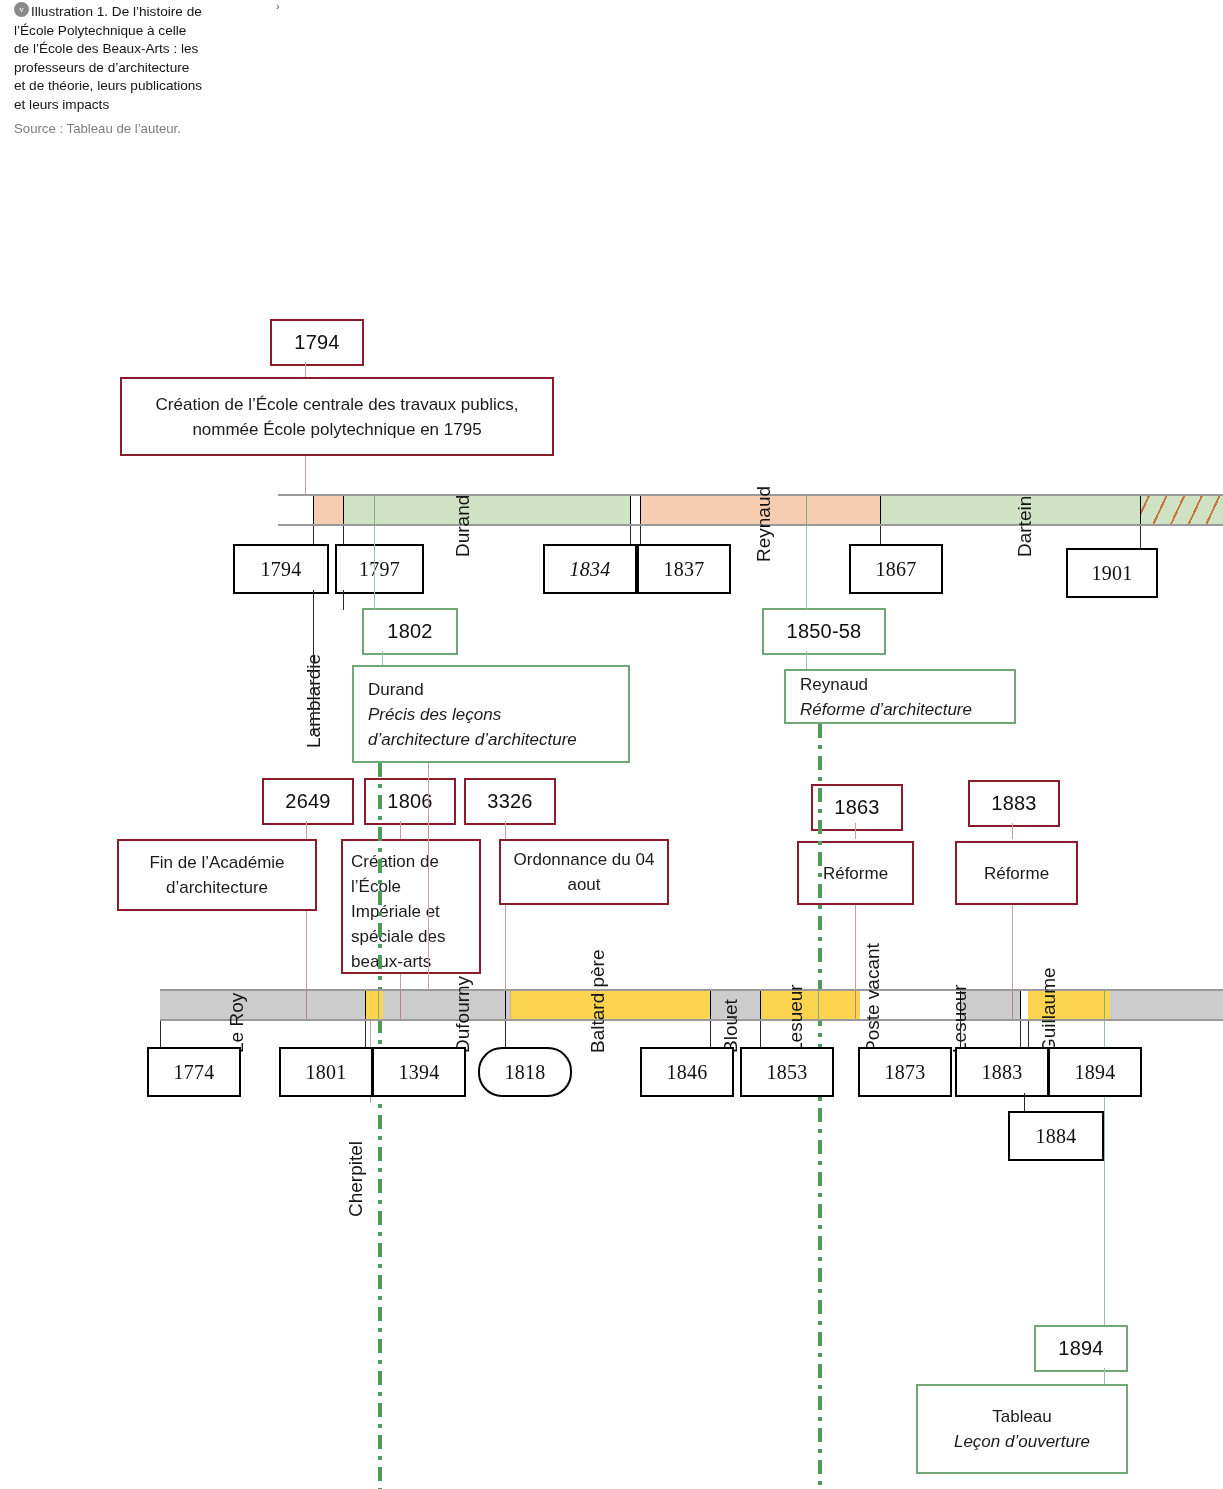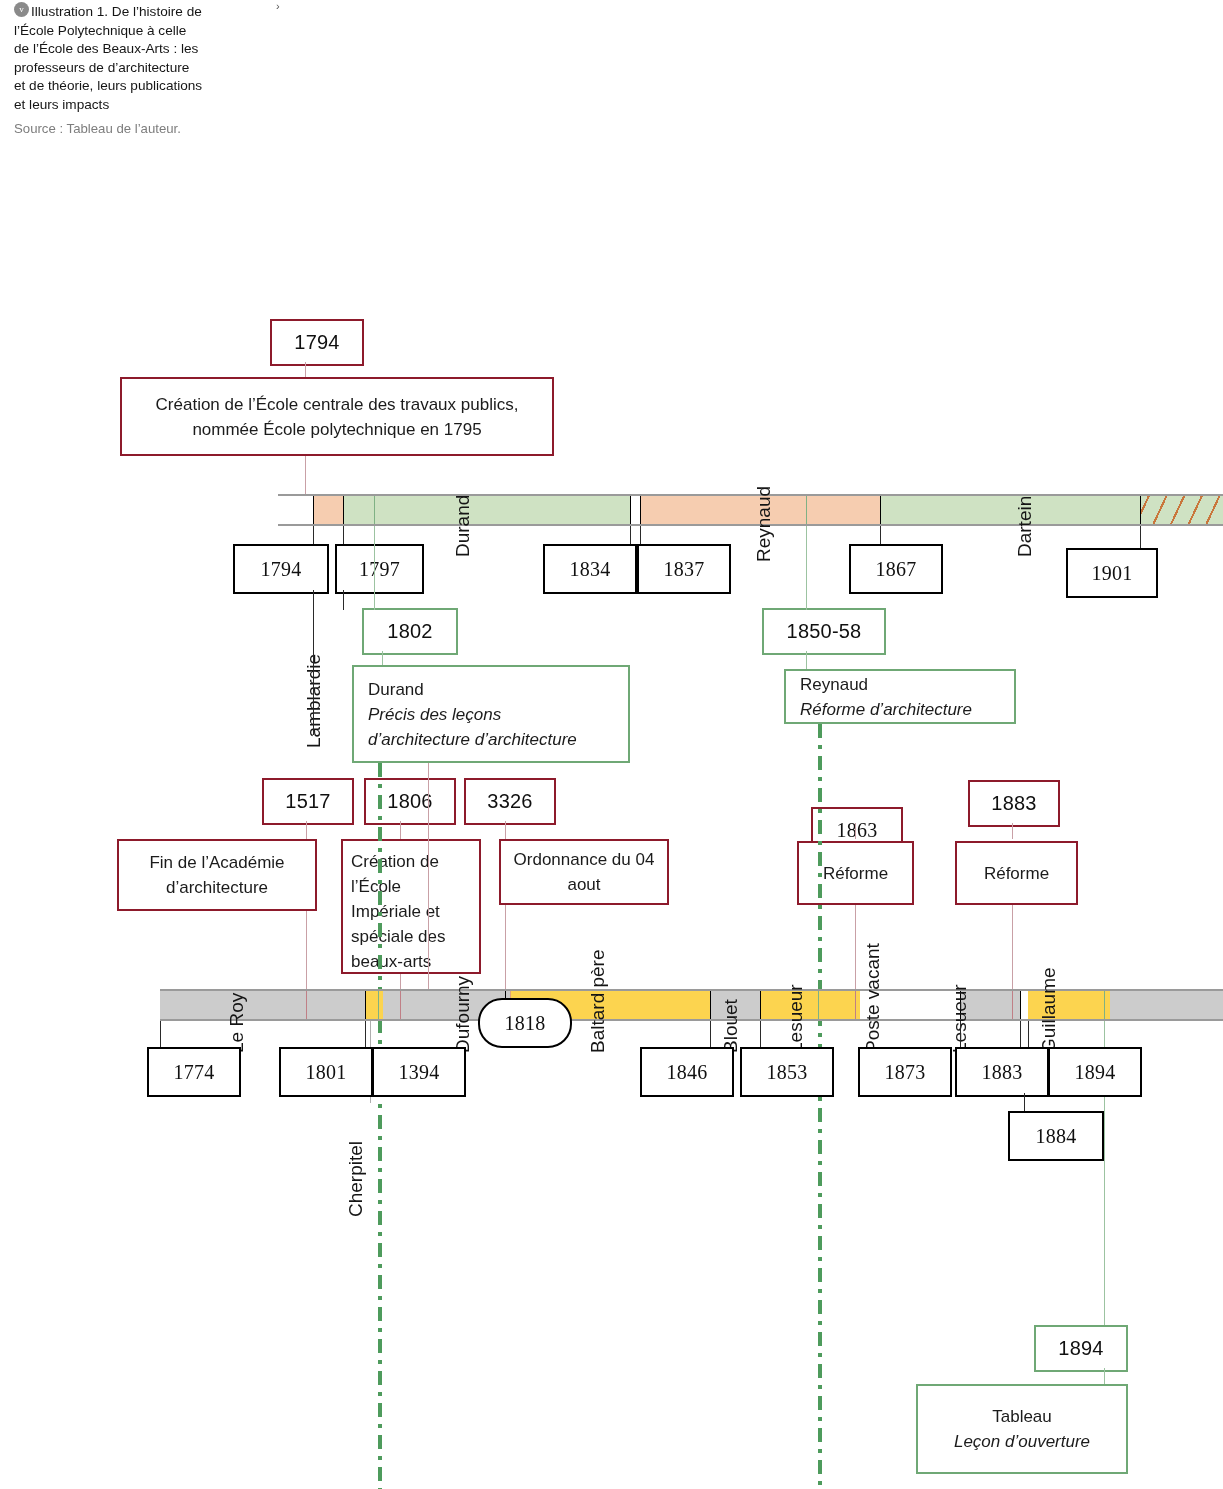--- a/index.html
+++ b/index.html
@@ -116,21 +116,21 @@
 
   <div class="thinblack" style="left:313px;top:526px;height:18px;"></div>
   <div class="thinblack" style="left:343px;top:526px;height:18px;"></div>
   <div class="thinblack" style="left:630px;top:526px;height:18px;"></div>
   <div class="thinblack" style="left:640px;top:526px;height:18px;"></div>
   <div class="thinblack" style="left:880px;top:526px;height:18px;"></div>
   <div class="thinblack" style="left:1140px;top:526px;height:22px;"></div>
 
   <div class="ybox" style="left:233px;top:544px;width:92px;height:46px;">1794</div>
   <div class="ybox" style="left:335px;top:544px;width:85px;height:46px;">1797</div>
-  <div class="ybox" style="left:543px;top:544px;width:90px;height:46px;">1834</div>
+  <div class="ybox" style="left:543px;top:544px;width:90px;height:46px;font-style:italic;">1834</div>
   <div class="ybox" style="left:637px;top:544px;width:90px;height:46px;">1837</div>
   <div class="ybox" style="left:849px;top:544px;width:90px;height:46px;">1867</div>
   <div class="ybox" style="left:1066px;top:548px;width:88px;height:46px;">1901</div>
 
   <div class="thinblack" style="left:313px;top:590px;height:145px;"></div>
   <div class="thinblack" style="left:343px;top:590px;height:20px;"></div>
 
   <div class="ybox green" style="left:362px;top:608px;width:92px;height:43px;">1802</div>
   <div class="thingreen" style="left:382px;top:651px;height:14px;"></div>
   <div class="tbox green left" style="left:352px;top:665px;width:278px;height:98px;flex-direction:column;align-items:flex-start;justify-content:center;">
@@ -139,24 +139,24 @@
     <span class="ital">d’architecture d’architecture</span>
   </div>
 
   <div class="ybox green" style="left:762px;top:608px;width:120px;height:43px;">1850-58</div>
   <div class="thingreen" style="left:806px;top:651px;height:18px;"></div>
   <div class="tbox green left" style="left:784px;top:669px;width:232px;height:55px;flex-direction:column;align-items:flex-start;justify-content:center;">
     <span>Reynaud</span>
     <span class="ital">Réforme d’architecture</span>
   </div>
 
-  <div class="ybox red" style="left:262px;top:778px;width:88px;height:43px;">1517</div>
+  <div class="ybox red" style="left:262px;top:778px;width:88px;height:43px;">2649</div>
   <div class="ybox red" style="left:364px;top:778px;width:88px;height:43px;">1806</div>
   <div class="ybox red" style="left:464px;top:778px;width:88px;height:43px;">3326</div>
-  <div class="ybox red" style="left:811px;top:807px;width:88px;height:43px;font-family:Liberation Serif, serif;">1863</div>
+  <div class="ybox red" style="left:811px;top:784px;width:88px;height:43px;">1863</div>
   <div class="ybox red" style="left:968px;top:780px;width:88px;height:43px;">1883</div>
 
   <div class="thinred" style="left:306px;top:821px;height:18px;"></div>
   <div class="thinred" style="left:400px;top:821px;height:18px;"></div>
   <div class="thinred" style="left:505px;top:821px;height:18px;"></div>
   <div class="thinred" style="left:855px;top:823px;height:16px;"></div>
   <div class="thinred" style="left:1012px;top:823px;height:16px;"></div>
 
   <div class="tbox" style="left:117px;top:839px;width:200px;height:72px;">Fin de l’Académie d’architecture</div>
   <div class="tbox" style="left:341px;top:839px;width:140px;height:135px;align-items:flex-start;padding-top:8px;">
@@ -225,21 +225,21 @@
   <div class="thinblack" style="left:505px;top:1021px;height:26px;"></div>
   <div class="thinblack" style="left:710px;top:1021px;height:26px;"></div>
   <div class="thinblack" style="left:760px;top:1021px;height:26px;"></div>
   <div class="thinblack" style="left:960px;top:1021px;height:26px;"></div>
   <div class="thinblack" style="left:1020px;top:1021px;height:26px;"></div>
   <div class="thinblack" style="left:1028px;top:1021px;height:26px;"></div>
 
   <div class="ybox" style="left:111px;top:1047px;width:90px;height:46px;margin-left:36px;">1774</div>
   <div class="ybox" style="left:279px;top:1047px;width:90px;height:46px;">1801</div>
   <div class="ybox" style="left:372px;top:1047px;width:90px;height:46px;">1394</div>
-  <div class="ybox" style="left:478px;top:998px;width:90px;height:46px;border-radius:24px;">1818</div>
+  <div class="ybox" style="left:478px;top:1047px;width:90px;height:46px;border-radius:24px;">1818</div>
   <div class="ybox" style="left:640px;top:1047px;width:90px;height:46px;">1846</div>
   <div class="ybox" style="left:740px;top:1047px;width:90px;height:46px;">1853</div>
   <div class="ybox" style="left:858px;top:1047px;width:90px;height:46px;">1873</div>
   <div class="ybox" style="left:955px;top:1047px;width:90px;height:46px;">1883</div>
   <div class="ybox" style="left:1048px;top:1047px;width:90px;height:46px;">1894</div>
 
   <div class="thinblack" style="left:1024px;top:1093px;height:18px;"></div>
   <div class="ybox" style="left:979px;top:1111px;width:92px;height:46px;margin-left:29px;">1884</div>
 
   <div class="ybox green" style="left:1034px;top:1325px;width:90px;height:43px;">1894</div>

